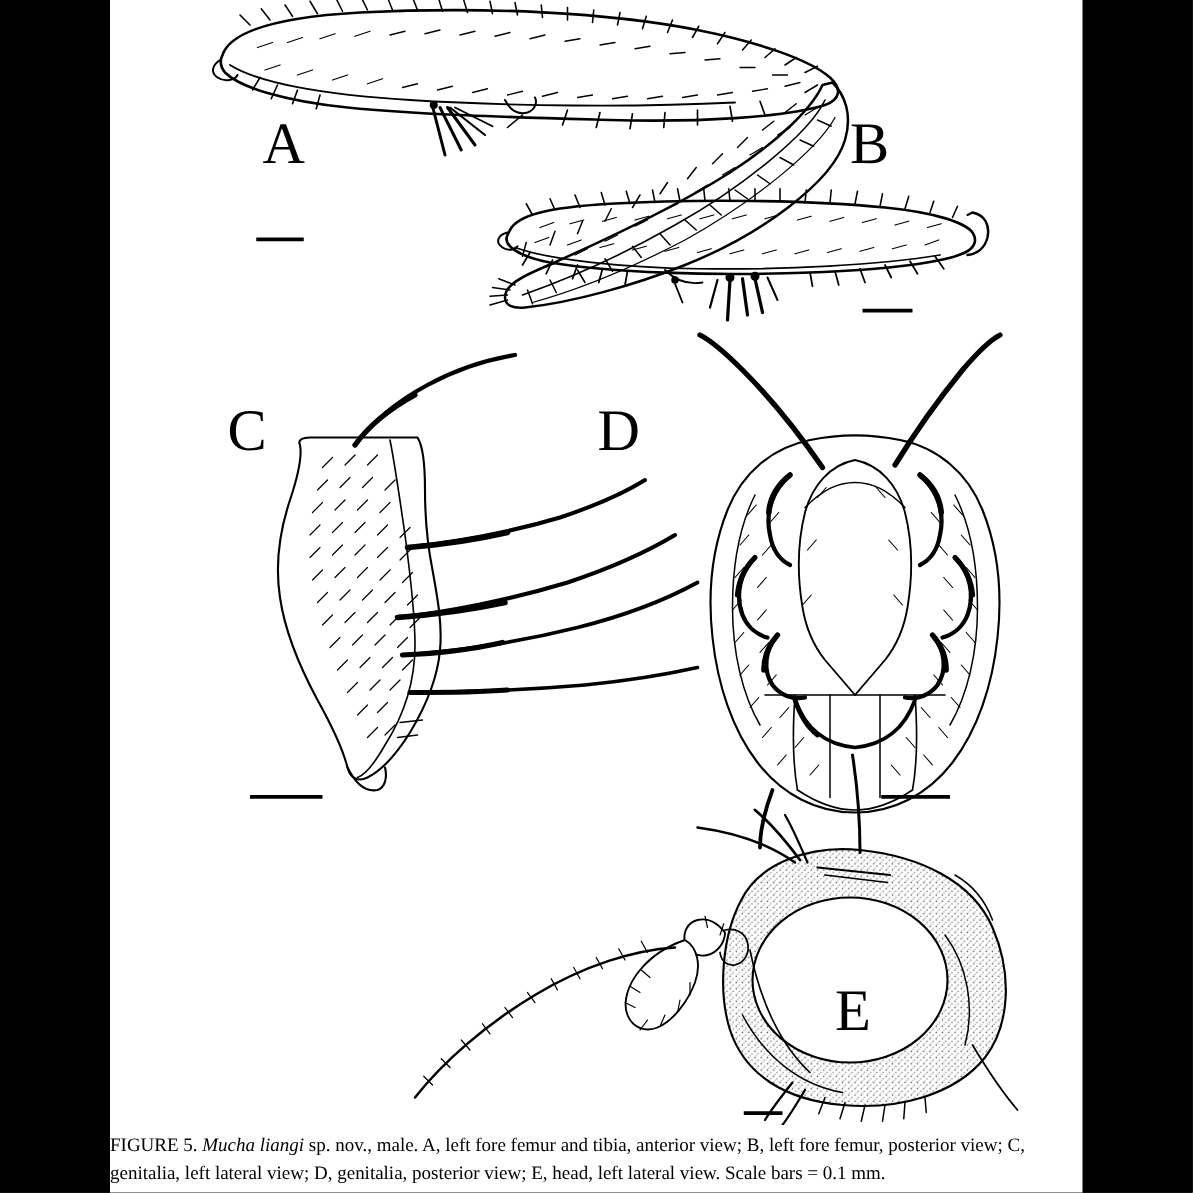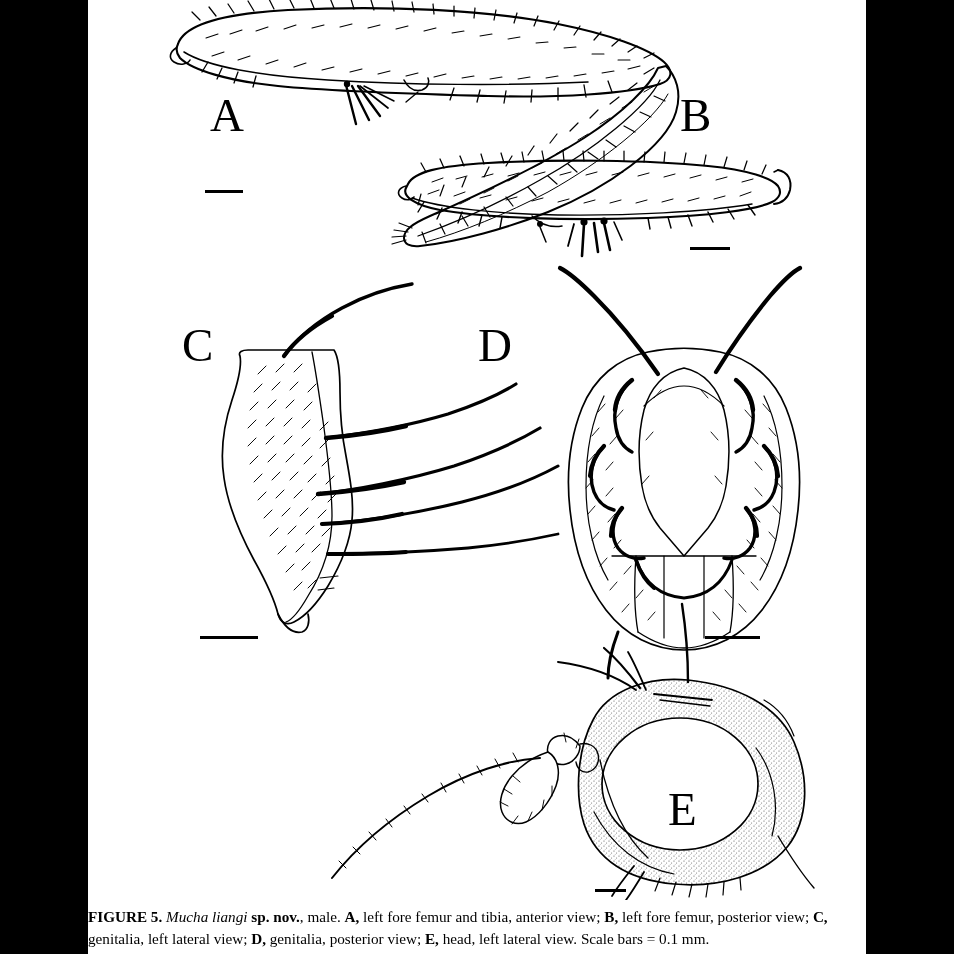--- a/index.html
+++ b/index.html
@@ -86,21 +86,21 @@
     left: 88px;
     top: 906px;
     width: 786px;
     color: #000000;
     font-family: "Liberation Serif", "DejaVu Serif", serif;
     font-size: 15.2px;
     line-height: 1.42;
     text-align: left;
     background: transparent;
   }
-  #caption .b { font-weight: 700; }
+  #caption .b { font-weight: 400; }
   #caption .i { font-style: italic; }
 </style>
 </head>
 <body>
 
 <div id="plate">
 
   <div class="bar-left"></div>
   <div class="bar-right"></div>
 

